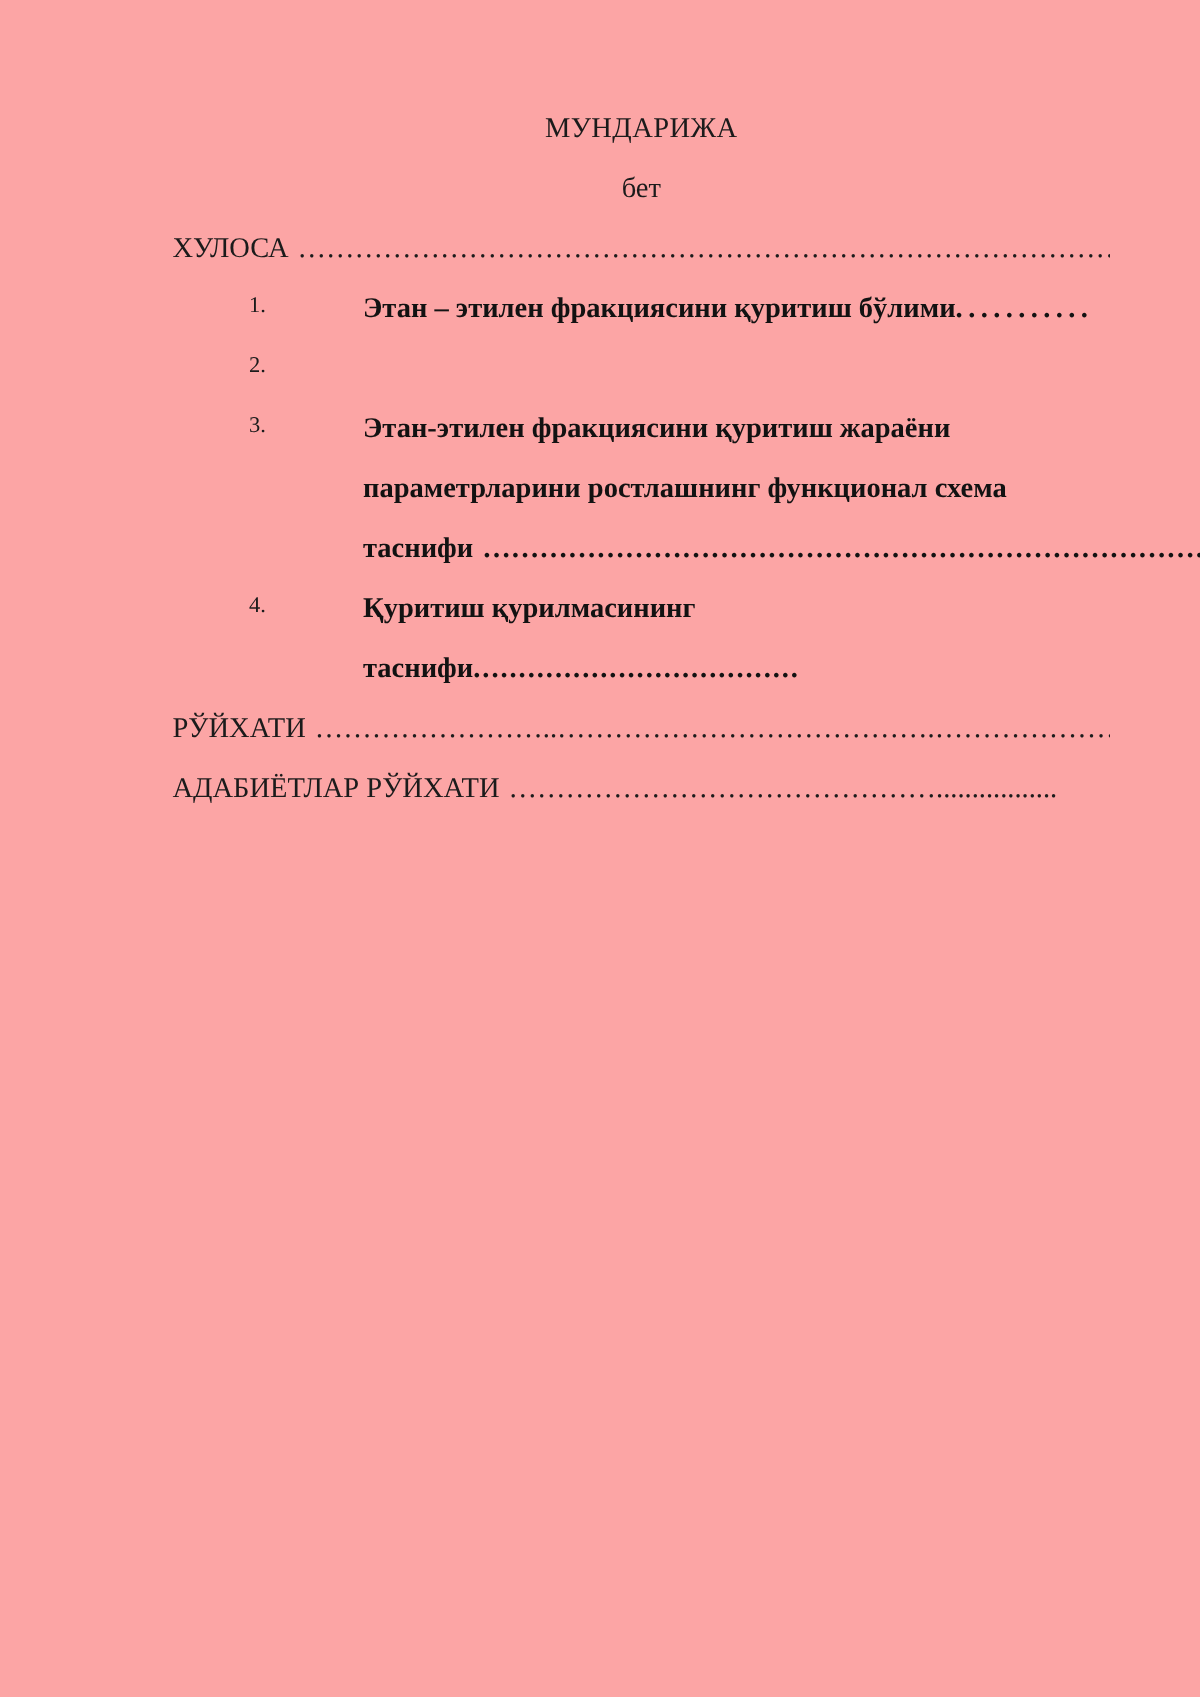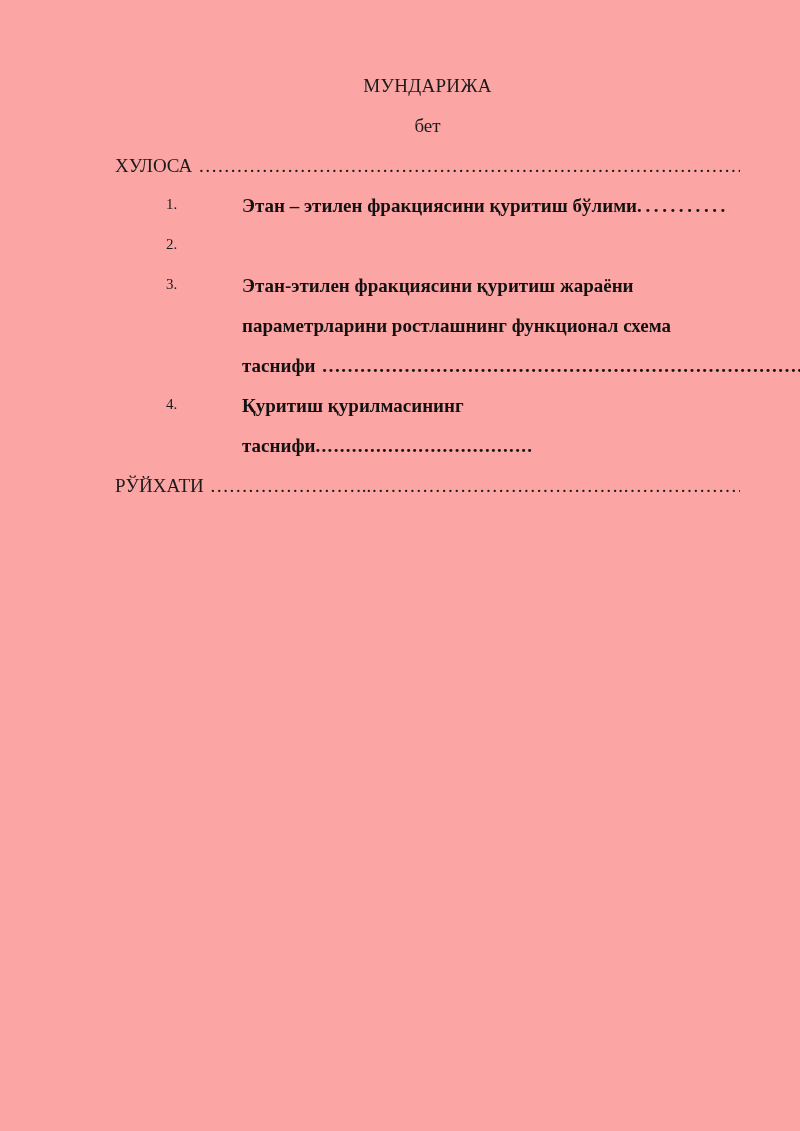--- a/index.html
+++ b/index.html
@@ -98,14 +98,17 @@
       <span class="toc-num">4.</span>
       <span class="toc-text"><span>Қуритиш қурилмасининг таснифи</span><span class="leader leader-mid">....................................</span></span>
     </div>
 
   </div>
 
   <div class="flow-line">
     <span>РЎЙХАТИ</span><span class="leader leader-gap">……………………..………………………………….…………………………..……….</span>
   </div>
 
+  <div class="flow-line">
+    <span>АДАБИЁТЛАР РЎЙХАТИ</span><span class="leader leader-gap">……………………………………….................</span>
+  </div>
 
 </div>
 
 </body></html>

